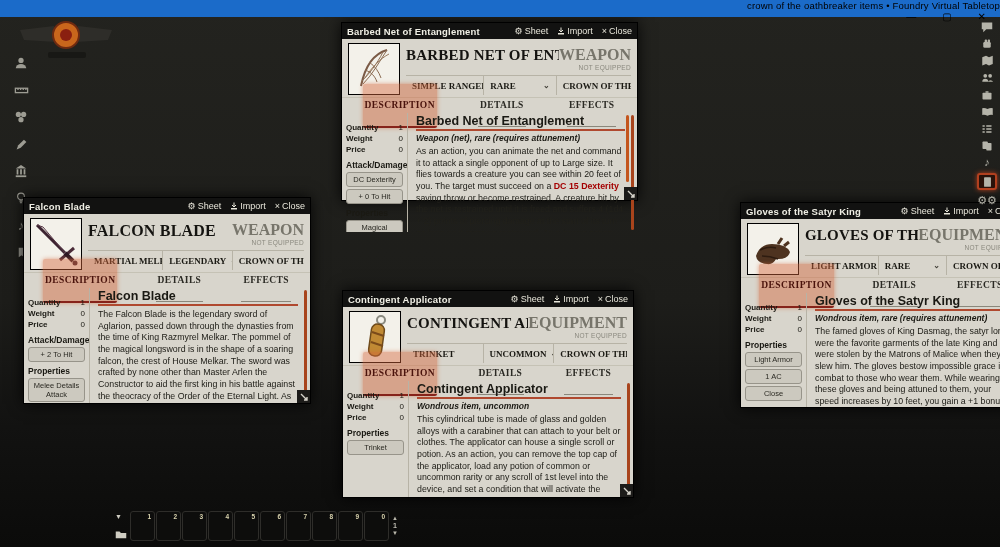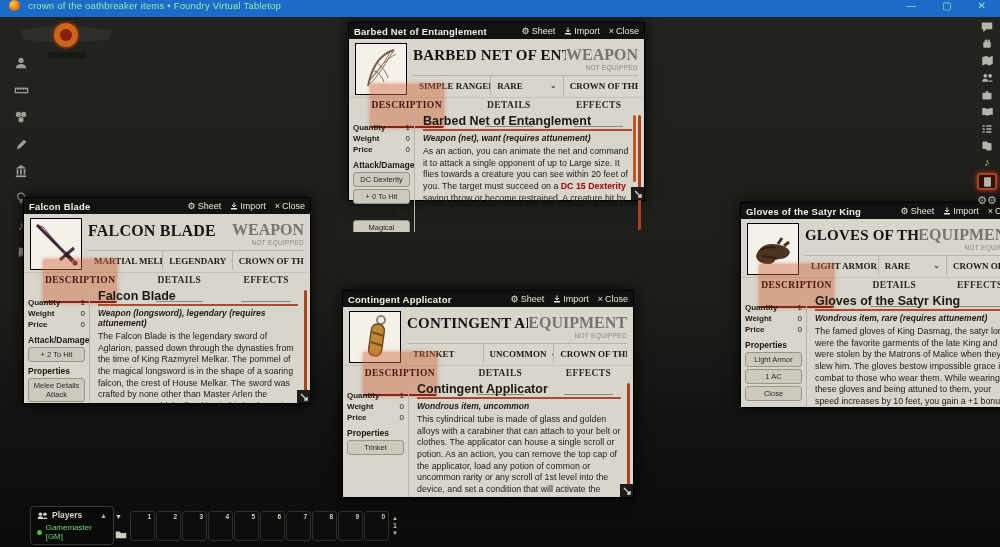--- a/index.html
+++ b/index.html
@@ -1,20 +1,20 @@
 <!DOCTYPE html>
 <html><head>
 <meta charset="utf-8">
 <style>
   * { margin:0; padding:0; box-sizing:border-box; }
   html,body { width:1000px; height:547px; overflow:hidden; background:#000; font-family:"Liberation Sans",sans-serif; }
   .stage { position:relative; width:1000px; height:547px; background:linear-gradient(180deg,#23231f 0%,#1d1d1a 55%,#121211 78%,#0b0b0a 100%); }
 
   
-  .titlebar { position:absolute; top:0; left:0; width:1000px; height:17px; background:#1b6bc9; display:flex; align-items:flex-start; color:#86efac; z-index:100; }
+  .titlebar { position:absolute; top:0; left:0; width:1000px; height:17px; background:#1b6bc9; display:flex; align-items:flex-end; color:#000000; z-index:100;flex-direction:column; }
   .ff-icon { width:11px; height:11px; border-radius:50%; background:radial-gradient(circle at 35% 35%, #ffd24a 0%, #f07b12 55%, #b83608 100%); margin:0 8px 0 9px; }
   .tb-title { font-size:9.5px; letter-spacing:.2px; }
   .tb-controls { margin-left:auto; display:flex; gap:26px; padding-right:14px; font-size:10px; }
   .tb-controls span { cursor:default; }
 
   
   .logo { position:absolute; left:14px; top:20px; z-index:2; }
 
   
   .scene-controls { position:absolute; left:8px; top:55px; display:flex; flex-direction:column; gap:11px; z-index:3; }
@@ -227,21 +227,21 @@
           <rect x="3" y="1" width="10" height="14" rx="1" class="icn2"></rect>
           <path d="M5,1 V15" class="icn2"></path>
           <circle cx="9.5" cy="6" r="2" class="icn2"></circle>
         </svg>
     </div>
     <div class="sb-btn">
         <span class="sb-glyph">⚙⚙</span>
       </div>
   </div>
 
-  <div class="appwin" style="left:348px; top:22px; width:297px; height:179px;">
+  <div class="appwin" style="left:341px; top:22px; width:297px; height:179px;">
     <div class="win-head">
       <span class="win-title">Barbed Net of Entanglement</span>
       <span class="win-btn">
           <span class="wb-ic">⚙</span>
           <span>Sheet</span>
         </span>
       <span class="win-btn">
           <svg width="8" height="8" viewBox="0 0 16 16">
             <path d="M8,1 V9 M4,6 L8,10 L12,6" stroke="#e8e6da" stroke-width="2" fill="none"></path>
             <path d="M2,12 H14 V15 H2 Z" fill="#e8e6da"></path>
@@ -307,21 +307,21 @@
             <div class="sec-h">Attack/Damage</div>
             <div class="prop-btn">DC Dexterity</div>
             <div class="prop-btn">+ 0 To Hit</div>
             <div class="sec-h">Properties</div>
             <div class="prop-btn">Magical</div>
             <div class="prop-btn">Special</div>
           </div>
       </div>
       <div class="desc">
         <div class="desc-title">Barbed Net of Entanglement</div>
-        <div class="desc-sub">Weapon (net), want (requires attunement)</div>
+        <div class="desc-sub">Weapon (net), rare (requires attunement)</div>
         <div>
             <p><span>As an action, you can animate the net and command it to attack a single opponent of up to Large size. It flies towards a creature you can see within 20 feet of you. The target must succeed on a </span><span class="red-b">DC 15 Dexterity</span><span> saving throw or become restrained. A creature hit by the net is restrained until it is freed and suffers 4 (1d4 + 2) points of piercing damage at the start of its turn as long as it remains restrained. As a bonus action, you can direct the net to release any creature currently restrained in it and direct it at a new target that is no more than 20 feet away. The net remains animate for 1 minute or until you command it as a bonus action to turn inanimate. It has no effect on creatures that are Huge or larger. A creature can use its action to make a </span></p>
           </div>
         <div class="vscroll-thumb"></div>
         <div class="vscroll-track"></div>
       </div>
     </div>
     <div class="resize-h">
         <svg width="8" height="8" viewBox="0 0 8 8">
           <path d="M1,1 L7,7 M4,7 h3 v-3" stroke="#d8d5cc" stroke-width="1.4" fill="none"></path>
@@ -399,21 +399,20 @@
           </div>
         <div>
             <div class="sec-h">Attack/Damage</div>
             <div class="prop-btn">+ 2 To Hit</div>
             <div class="sec-h">Properties</div>
             <div class="prop-btn">Melee Details Attack</div>
           </div>
       </div>
       <div class="desc">
         <div class="desc-title">Falcon Blade</div>
-        <div class="desc-sub">Weapon (longsword), legendary (requires attunement)</div>
         <div>
             <p><span>The Falcon Blade is the legendary sword of Aglarion, passed down through the dynasties from the time of King Razmyrel Melkar. The pommel of the magical longsword is in the shape of a soaring falcon, the crest of House Melkar. The sword was crafted by none other than Master Arlen the Constructor to aid the first king in his battle against the theocracy of the Order of the Eternal Light. As a result, the sword has become a symbol of the kingdom and the person of the Monarch.</span></p>
           </div>
         <div class="vscroll-track"></div>
       </div>
     </div>
     <div class="resize-h">
         <svg width="8" height="8" viewBox="0 0 8 8">
           <path d="M1,1 L7,7 M4,7 h3 v-3" stroke="#d8d5cc" stroke-width="1.4" fill="none"></path>
         </svg>
@@ -588,36 +587,20 @@
           </div>
       </div>
     </div>
     <div class="resize-h">
         <svg width="8" height="8" viewBox="0 0 8 8">
           <path d="M1,1 L7,7 M4,7 h3 v-3" stroke="#d8d5cc" stroke-width="1.4" fill="none"></path>
         </svg>
       </div>
   </div>
 
-  <div class="players">
-    <div class="pl-head">
-      <svg width="11" height="9" viewBox="0 0 16 12">
-          <circle cx="5" cy="4" r="2.5" fill="#d8d6ca"></circle>
-          <path d="M1,11 a4,4 0 0 1 8,0 z" fill="#d8d6ca"></path>
-          <circle cx="11.5" cy="4" r="2.5" fill="#d8d6ca"></circle>
-          <path d="M8.5,11 a4,4 0 0 1 7,0 z" fill="#d8d6ca"></path>
-        </svg>
-      <span>Players</span>
-      <span class="pl-caret">▲</span>
-    </div>
-    <div class="pl-row">
-      <span class="pl-dot"></span>
-      <span class="pl-name">Gamemaster [GM]</span>
-    </div>
-  </div>
 
   <div class="hotbar">
     <div class="hb-left">
       <span class="hb-caret">▼</span>
       <svg width="12" height="10" viewBox="0 0 16 13">
           <path d="M1,3 h5 l2,2 h7 v7 h-14 z" fill="#cfcdc2"></path>
         </svg>
     </div>
     <div class="hb-slots">
         <div class="slot">

